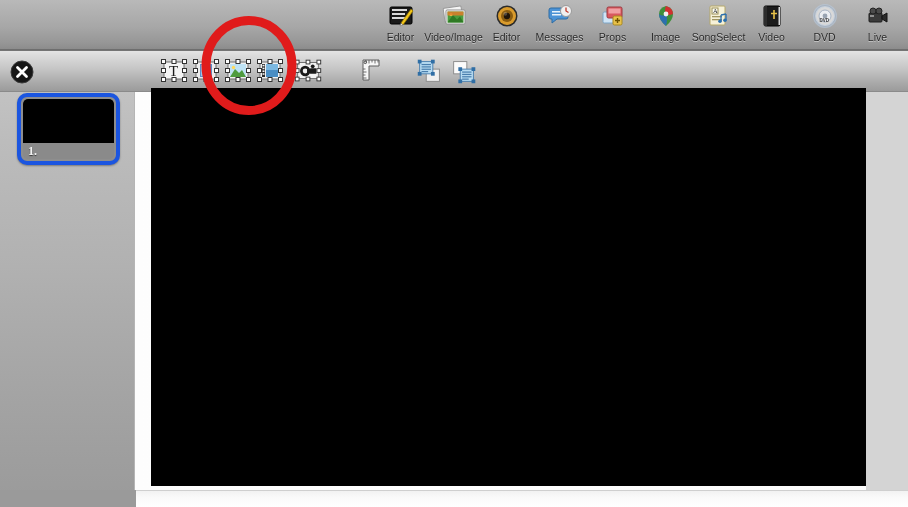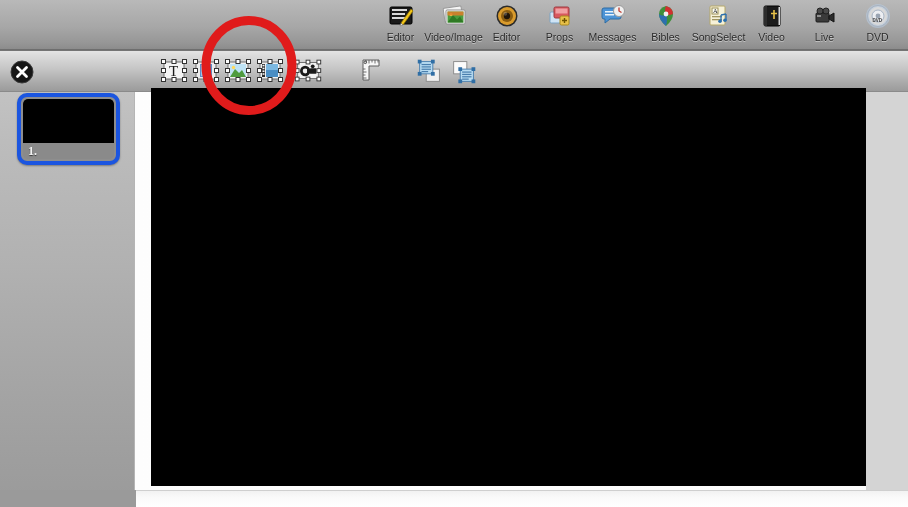--- a/index.html
+++ b/index.html
@@ -180,54 +180,54 @@
           <circle cx="13" cy="13" r="3.2" fill="#1f1408"></circle>
           <circle cx="11.3" cy="10.8" r="2" fill="#ffffff" opacity="0.22"></circle>
         </svg>
       </span>
       <span class="m-label">Editor</span>
     </div>
 
     <div class="module">
       <span class="m-icon">
         <svg class="ic" viewBox="0 0 26 26">
+          <path d="M2 7 q0-2 2-2 h15 q2 0 2 2 v7 q0 2-2 2 h-9 l-5 4 v-4 h-1 q-2 0-2-2 z" fill="#4c93d6" stroke="#2e6ca3"></path>
+          <rect x="5" y="8" width="12" height="1.5" fill="#e9f3fb"></rect>
+          <rect x="5" y="11" width="9" height="1.5" fill="#e9f3fb"></rect>
+          <circle cx="19" cy="8" r="5.5" fill="#f0f0f0" stroke="#9b9b9b"></circle>
+          <path d="M19 4.5 L19 8 L21.5 9.5" stroke="#c0392b" stroke-width="1.3" fill="none"></path>
+        </svg>
+      </span>
+      <span class="m-label">Messages</span>
+    </div>
+
+    <div class="module">
+      <span class="m-icon">
+        <svg class="ic" viewBox="0 0 26 26">
           <rect x="3" y="9" width="14" height="11" rx="1.5" fill="#cfe4f5" stroke="#7ba4c6"></rect>
           <rect x="7" y="4" width="15" height="11" rx="1.5" fill="#d9585f" stroke="#9c3a40"></rect>
           <rect x="8.5" y="5.5" width="12" height="5" fill="#f0a0a4"></rect>
           <rect x="13" y="13" width="9" height="9" rx="1.5" fill="#e8c14a" stroke="#a8881f"></rect>
           <path d="M17.5 15 v5 M15 17.5 h5" stroke="#6d5300" stroke-width="1.4"></path>
         </svg>
       </span>
       <span class="m-label">Props</span>
     </div>
 
-    <div class="module">
-      <span class="m-icon">
-        <svg class="ic" viewBox="0 0 26 26">
-          <path d="M2 7 q0-2 2-2 h15 q2 0 2 2 v7 q0 2-2 2 h-9 l-5 4 v-4 h-1 q-2 0-2-2 z" fill="#4c93d6" stroke="#2e6ca3"></path>
-          <rect x="5" y="8" width="12" height="1.5" fill="#e9f3fb"></rect>
-          <rect x="5" y="11" width="9" height="1.5" fill="#e9f3fb"></rect>
-          <circle cx="19" cy="8" r="5.5" fill="#f0f0f0" stroke="#9b9b9b"></circle>
-          <path d="M19 4.5 L19 8 L21.5 9.5" stroke="#c0392b" stroke-width="1.3" fill="none"></path>
-        </svg>
-      </span>
-      <span class="m-label">Messages</span>
-    </div>
-
 
     <div class="module">
       <span class="m-icon">
         <svg class="ic" viewBox="0 0 26 26">
           <path d="M13 3 q7 2 7 8 q0 6-7 12 q-7-6-7-12 q0-6 7-8z" fill="#3f8f3a"></path>
           <path d="M13 3 q7 2 7 8 q-5 2-7 0 q-2-4 0-8z" fill="#d13030"></path>
           <path d="M6 11 q4 3 7 0 q2 5-0 12 q-7-6-7-12z" fill="#2d6fae"></path>
           <circle cx="13" cy="11" r="2.4" fill="#f2f2f2"></circle>
         </svg>
       </span>
-      <span class="m-label">Bibles</span>
+      <span class="m-label">Image</span>
     </div>
 
     <div class="module">
       <span class="m-icon">
         <svg class="ic" viewBox="0 0 26 26">
           <rect x="4" y="3" width="15" height="19" rx="1" fill="#f6f1d8" stroke="#b5a86a"></rect>
           <rect x="6" y="5" width="6" height="6" fill="#fdfdf5" stroke="#9a8f57"></rect>
           <text x="7" y="10.3" font-family="Liberation Serif, serif" font-size="6.5" fill="#222">A</text>
           <rect x="6" y="13" width="10" height="1.3" fill="#a09560"></rect>
           <rect x="6" y="16" width="10" height="1.3" fill="#a09560"></rect>
@@ -248,41 +248,41 @@
           <path d="M15 7 v9 M12 10.5 h6" stroke="#e8c24a" stroke-width="1.6"></path>
           <rect x="19.5" y="4" width="1.5" height="18" fill="#d8d8d8"></rect>
         </svg>
       </span>
       <span class="m-label">Video</span>
     </div>
 
     <div class="module">
       <span class="m-icon">
         <svg class="ic" viewBox="0 0 26 26">
+          <circle cx="13" cy="13" r="10.5" fill="#d9d9d9" stroke="#8f8f8f"></circle>
+          <circle cx="13" cy="13" r="10.5" fill="none" stroke="#b7c9e0" stroke-width="3" opacity="0.6"></circle>
+          <circle cx="13" cy="13" r="6" fill="#eceef2" stroke="#a8b4c4"></circle>
+          <circle cx="13" cy="13" r="2.4" fill="#9aa4b2"></circle>
+          <text x="7.5" y="19" font-family="Liberation Sans, sans-serif" font-size="4.5" font-weight="bold" fill="#3a3a3a">DVD</text>
+        </svg>
+      </span>
+      <span class="m-label">DVD</span>
+    </div>
+
+    <div class="module">
+      <span class="m-icon">
+        <svg class="ic" viewBox="0 0 26 26">
           <rect x="4" y="10" width="13" height="9" rx="1" fill="#3a3a3a" stroke="#1c1c1c"></rect>
           <path d="M17 13 L22 10 v9 l-5-3 z" fill="#2b2b2b" stroke="#141414"></path>
           <circle cx="8" cy="8" r="3" fill="#4a4a4a" stroke="#222"></circle>
           <circle cx="14" cy="8" r="3" fill="#4a4a4a" stroke="#222"></circle>
           <rect x="5" y="12" width="4" height="2" fill="#8f8f8f"></rect>
         </svg>
       </span>
       <span class="m-label">Live</span>
-    </div>
-
-    <div class="module">
-      <span class="m-icon">
-        <svg class="ic" viewBox="0 0 26 26">
-          <circle cx="13" cy="13" r="10.5" fill="#d9d9d9" stroke="#8f8f8f"></circle>
-          <circle cx="13" cy="13" r="10.5" fill="none" stroke="#b7c9e0" stroke-width="3" opacity="0.6"></circle>
-          <circle cx="13" cy="13" r="6" fill="#eceef2" stroke="#a8b4c4"></circle>
-          <circle cx="13" cy="13" r="2.4" fill="#9aa4b2"></circle>
-          <text x="7.5" y="19" font-family="Liberation Sans, sans-serif" font-size="4.5" font-weight="bold" fill="#3a3a3a">DVD</text>
-        </svg>
-      </span>
-      <span class="m-label">DVD</span>
     </div>
 
 
 
   </div>
 
   <div id="tool-bar">
 
     <div id="close-btn">
       <svg width="24" height="24" viewBox="0 0 24 24">

